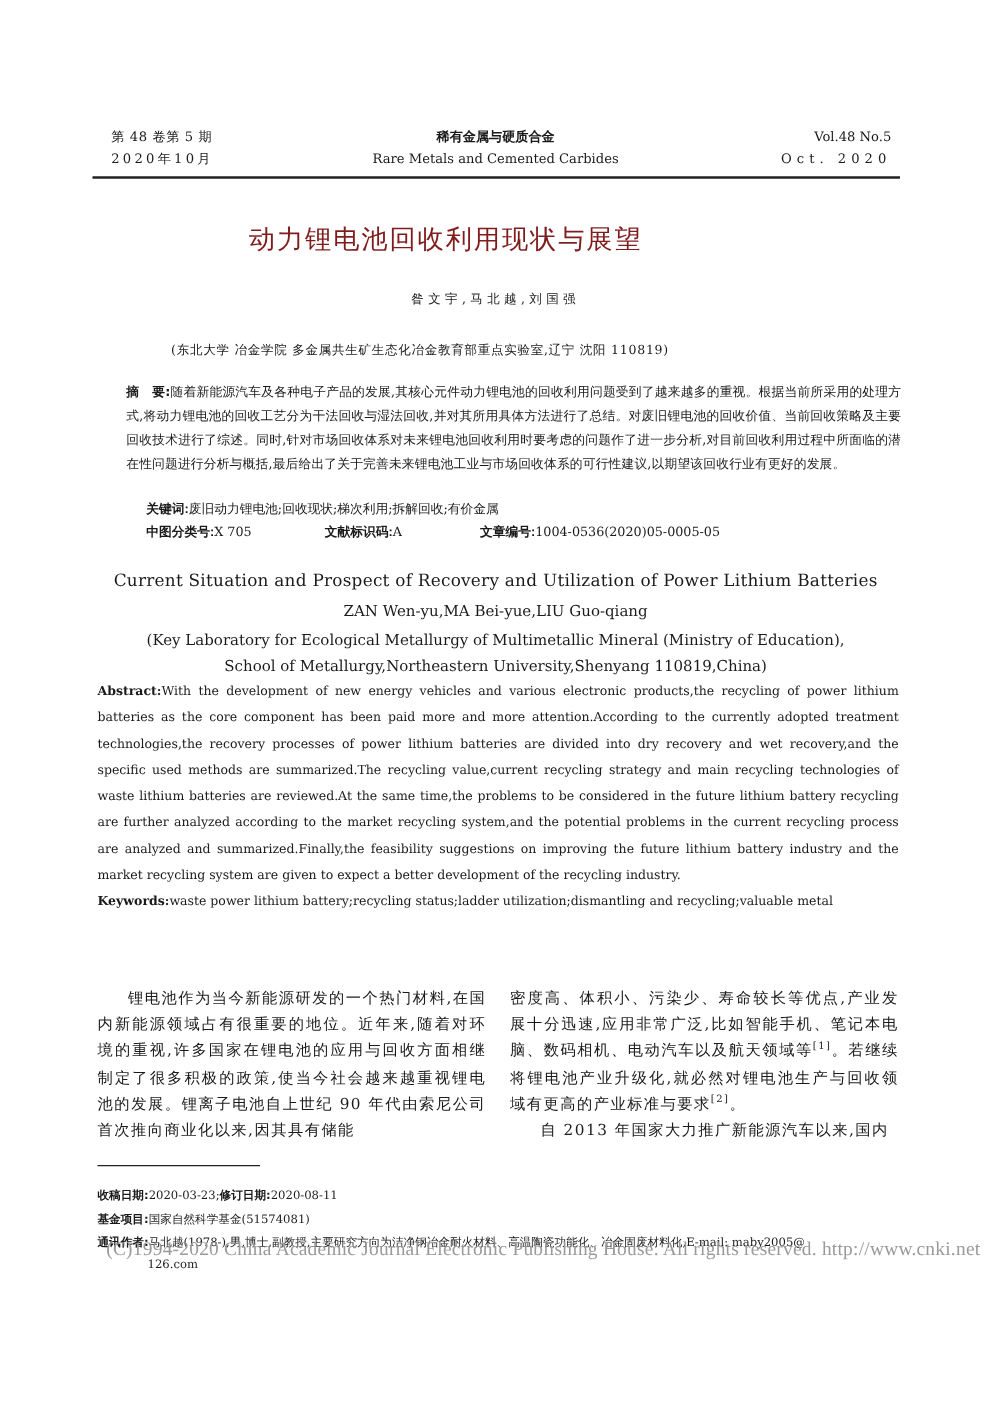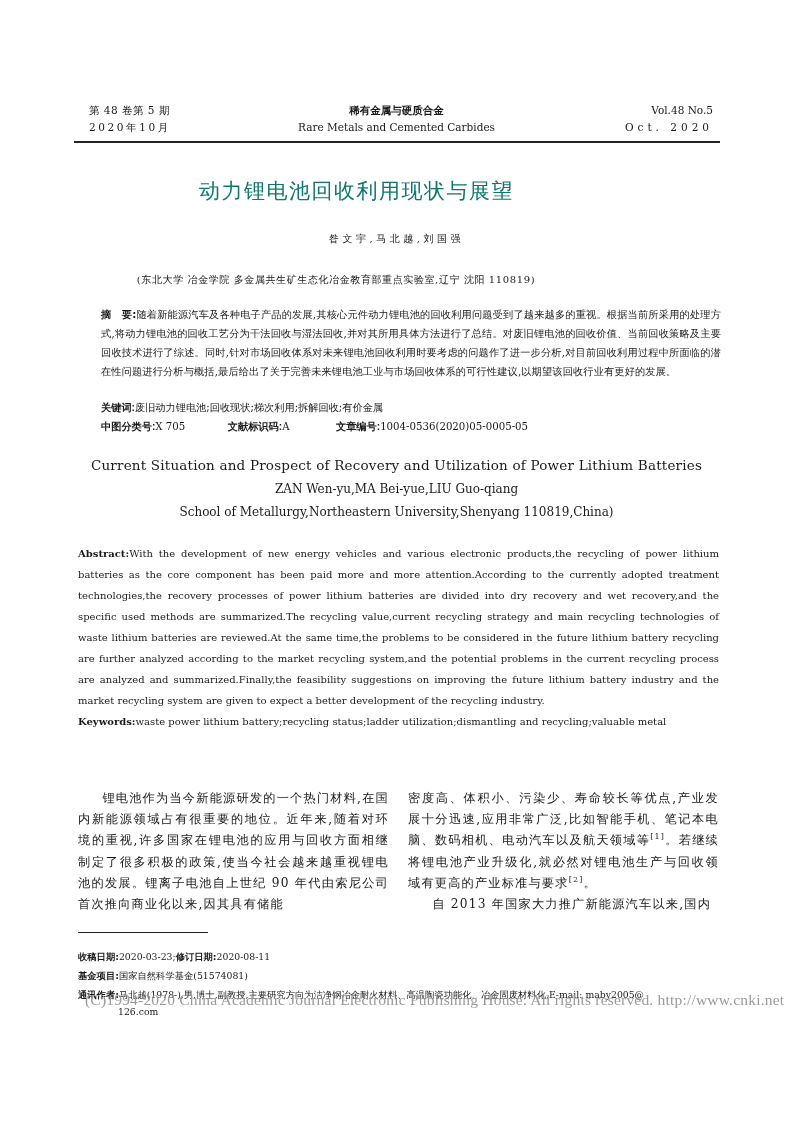--- a/index.html
+++ b/index.html
@@ -8,28 +8,28 @@
   .abs { position: absolute; }
   .hdr-left, .hdr-right, .hdr-center { font-size: 10.5px; line-height: 17px; top: 102px; }
   .hdr-left { left: 89px; letter-spacing: 0.5px; }
   .hdr-left .l2 { letter-spacing: 2.6px; }
   .hdr-center { left: 0; width: 793px; text-align: center; }
   .hdr-center .l1 { font-family: "DejaVu Sans", sans-serif; font-weight: bold; font-size: 10.5px; }
   .hdr-right { right: 80px; text-align: right; }
   .hdr-right .l2 { letter-spacing: 4px; }
   .hdr-rule { left: 74px; width: 646px; top: 141px; height: 1.5px; background: #222; }
   .title { top: 177px; left: 0; width: 713px; text-align: center; font-family: "DejaVu Sans", sans-serif;
-           font-size: 21px; font-weight: normal; letter-spacing: 1.5px; color: #0f766e; }
+           font-size: 21px; font-weight: normal; letter-spacing: 1.5px; color: #7f1d1d; }
   .authors { top: 232px; left: 0; width: 793px; text-align: center; font-size: 10px; letter-spacing: 3.5px; }
   .affil { top: 273px; left: 0; width: 672px; text-align: center; font-size: 10px; letter-spacing: 0.6px; }
   .cn-abs { left: 101px; width: 620px; top: 305px; font-size: 10.2px; line-height: 19px; text-align: justify;
             letter-spacing: 0.15px; }
   .cn-abs .lbl { font-family: "DejaVu Sans", sans-serif; font-weight: bold; }
   .cn-meta { left: 101px; width: 620px; font-size: 10.2px; line-height: 19px; }
-  .cn-meta .lbl { font-family: Liberation Sans, sans-serif; font-weight: bold; }
+  .cn-meta .lbl { font-family: Liberation Sans, sans-serif; font-weight: bold; margin-left: 16px; }
   .en-title { top: 457px; left: 0; width: 793px; text-align: center; font-size: 13.5px; letter-spacing: 0.2px; }
   .en-auth { top: 482px; left: 0; width: 793px; text-align: center; font-size: 12px; }
   .en-aff { top: 502px; left: 0; width: 793px; text-align: center; font-size: 12px; line-height: 21px; }
   .en-abs { left: 78px; width: 641px; top: 543px; font-size: 10px; line-height: 21px; text-align: justify; }
   .en-abs .lbl { font-weight: bold; }
   .col { top: 788px; width: 311px; font-size: 12.2px; line-height: 21.2px; text-align: justify; letter-spacing: 1.2px; }
   .col.left { left: 78px; }
   .col.right { left: 408px; }
   .indent { text-indent: 2em; }
   sup { font-size: 8px; line-height: 0; }
@@ -70,20 +70,21 @@
   <span class="lbl">中图分类号:</span><span>X 705</span>
   <span style="display:inline-block;width:36px;"></span>
   <span class="lbl">文献标识码:</span><span>A</span>
   <span style="display:inline-block;width:40px;"></span>
   <span class="lbl">文章编号:</span><span>1004-0536(2020)05-0005-05</span>
 </div>
 
 <div class="abs en-title">Current Situation and Prospect of Recovery and Utilization of Power Lithium Batteries</div>
 <div class="abs en-auth">ZAN Wen-yu,MA Bei-yue,LIU Guo-qiang</div>
 <div class="abs en-aff">
+  <div>(Key Laboratory for Ecological Metallurgy of Multimetallic Mineral (Ministry of Education),</div>
   <div>School of Metallurgy,Northeastern University,Shenyang 110819,China)</div>
 </div>
 
 <div class="abs en-abs">
   <span class="lbl">Abstract:</span><span>With the development of new energy vehicles and various electronic products,the recycling of power lithium batteries as the core component has been paid more and more attention.According to the currently adopted treatment technologies,the recovery processes of power lithium batteries are divided into dry recovery and wet recovery,and the specific used methods are summarized.The recycling value,current recycling strategy and main recycling technologies of waste lithium batteries are reviewed.At the same time,the problems to be considered in the future lithium battery recycling are further analyzed according to the market recycling system,and the potential problems in the current recycling process are analyzed and summarized.Finally,the feasibility suggestions on improving the future lithium battery industry and the market recycling system are given to expect a better development of the recycling industry.</span>
   <div style="margin-top:0;">
     <span class="lbl">Keywords:</span><span>waste power lithium battery;recycling status;ladder utilization;dismantling and recycling;valuable metal</span>
   </div>
 </div>
 

